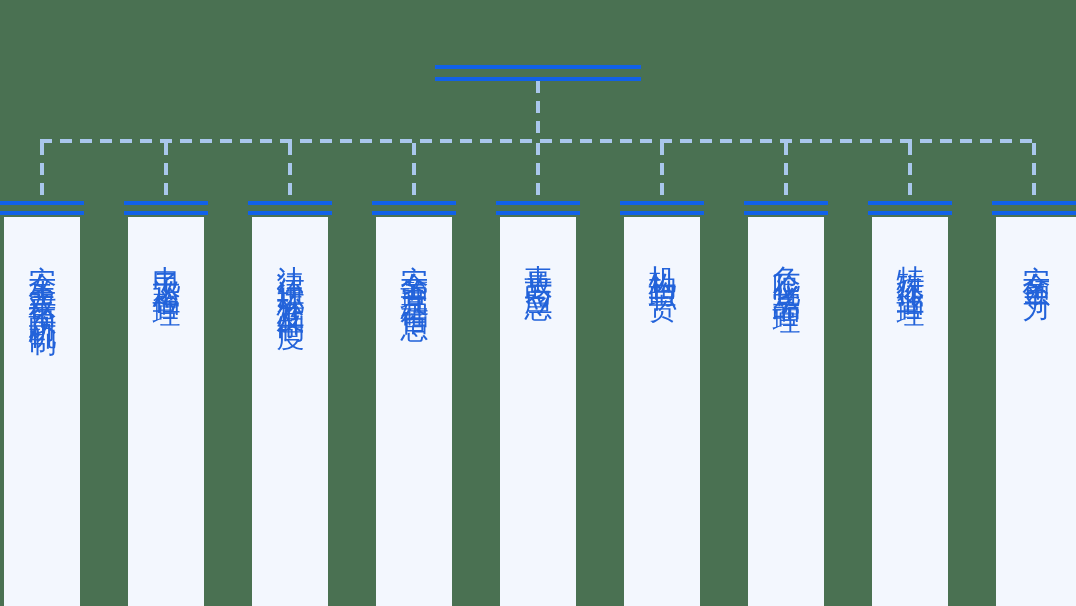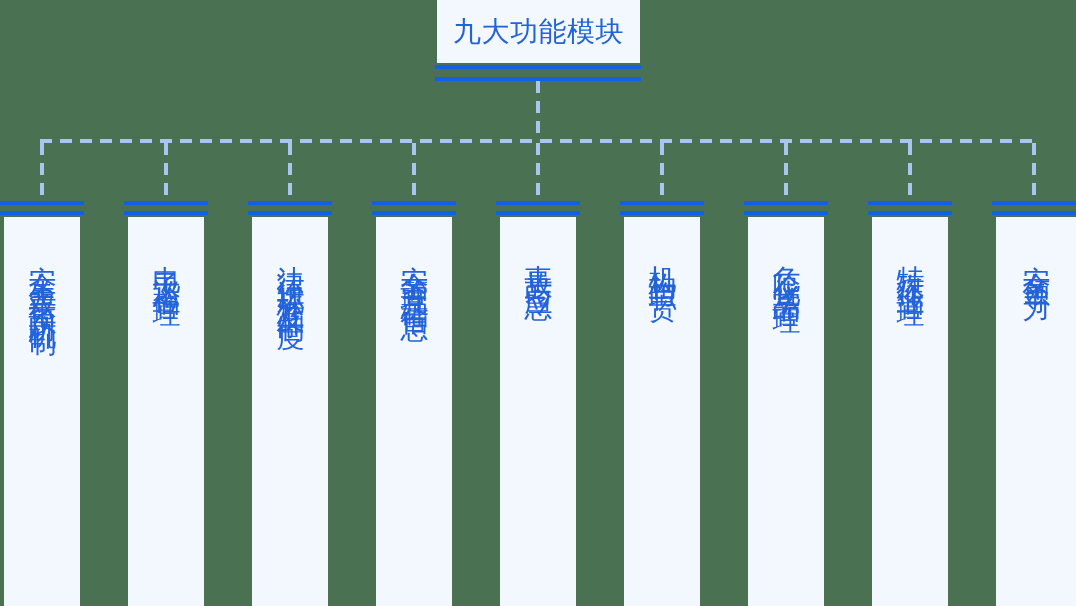--- a/index.html
+++ b/index.html
@@ -60,23 +60,20 @@
     text-orientation:upright;
     color:#2363da;font-size:28px;font-weight:500;
     letter-spacing:7px;line-height:1;
     white-space:nowrap;
   }
 </style>
 </head>
 <body>
 
 <div class="canvas">
-  <div class="root-box">
-    <span class="root-label">九大功能模块</span>
-  </div>
   <div class="root-rule r1"></div>
   <div class="root-rule r2"></div>
   <div class="dash-v dash-root"></div>
   <div class="dash-h"></div>
   <div id="columns">
   <div class="module" style="left: 0px;">
     <div class="dash-v connector"></div>
     <div class="top-line l1"></div>
     <div class="top-line l2"></div>
     <div class="module-box">

